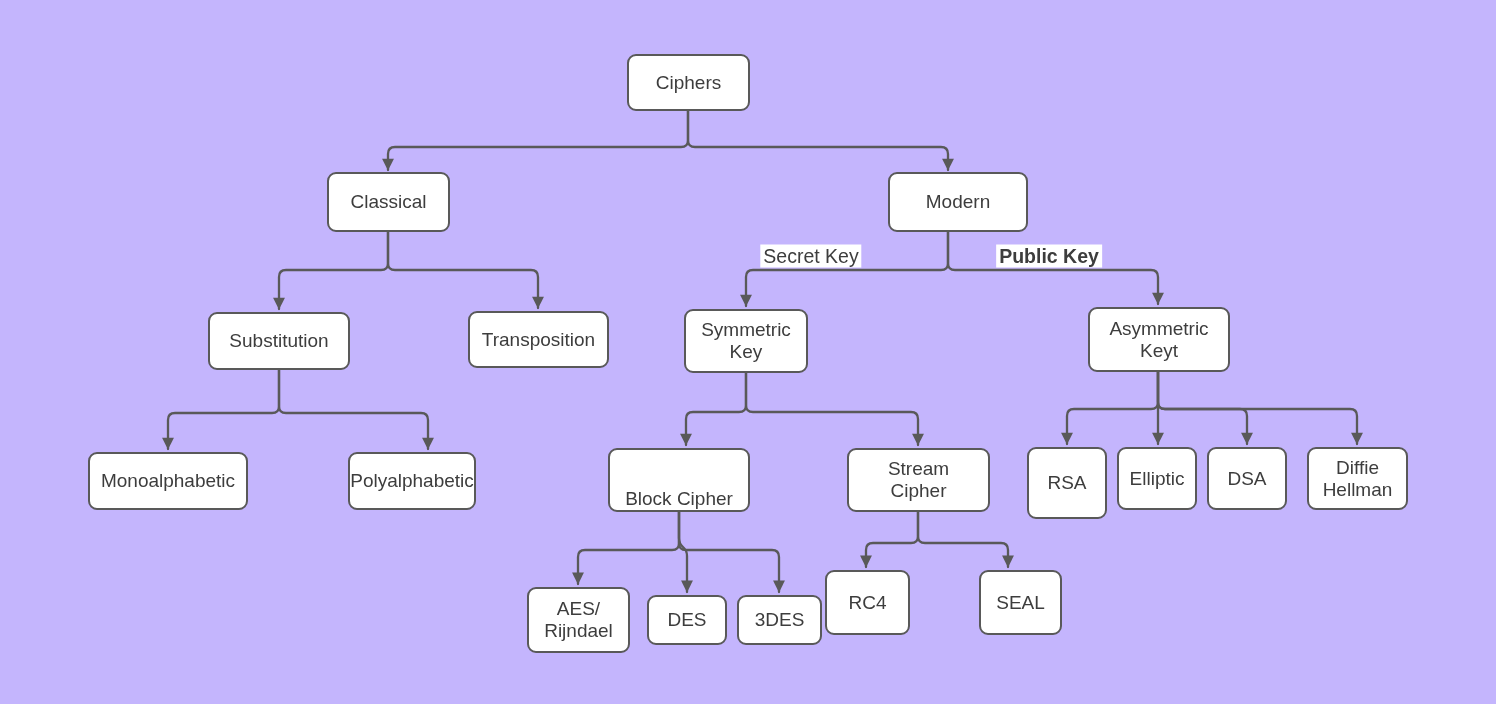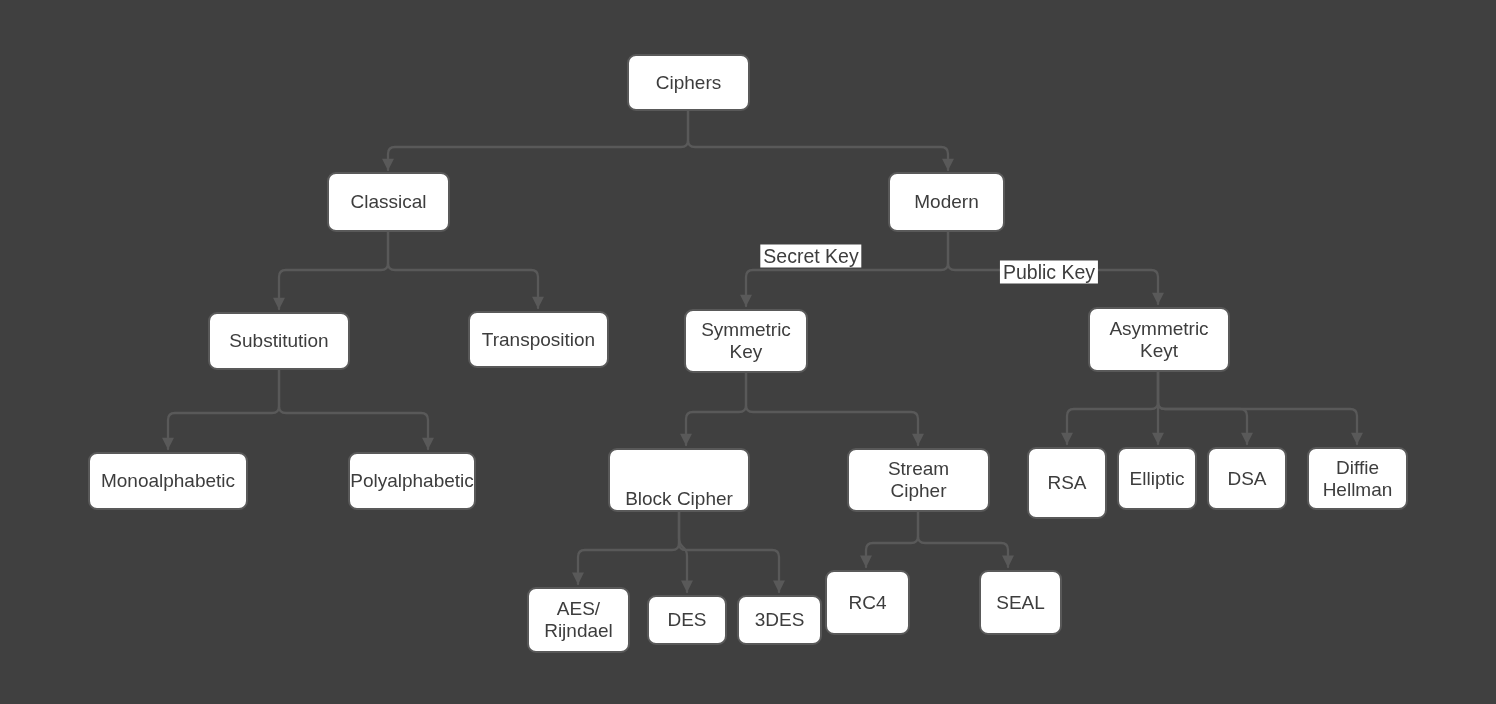--- a/index.html
+++ b/index.html
@@ -5,21 +5,21 @@
   html, body {
     margin: 0;
     padding: 0;
     background: #ffffff;
     font-family: "Liberation Sans", "DejaVu Sans", sans-serif;
   }
   .canvas {
     position: relative;
     width: 1496px;
     height: 704px;
-    background: #404040;
+    background: #c4b5fd;
     overflow: hidden;
   }
   .connector-layer {
     position: absolute;
     left: 0; top: 0;
     width: 1496px; height: 704px;
   }
   .connector-layer path.edge {
     fill: none;
     stroke: #595959;
@@ -46,40 +46,40 @@
     transform: translate(-50%, -50%);
     font-size: 19.5px;
     color: #3d3d3d;
     background: #ffffff;
     padding: 0 3px;
     white-space: nowrap;
   }
   
   .n-ciphers       { left: 627px;  top: 54px;  width: 123px; height: 57px; }
   .n-classical     { left: 327px;  top: 172px; width: 123px; height: 60px; }
-  .n-modern        { left: 888px;  top: 172px; width: 117px; height: 60px; }
+  .n-modern        { left: 888px;  top: 172px; width: 140px; height: 60px; }
   .n-substitution  { left: 208px;  top: 312px; width: 142px; height: 58px; }
   .n-transposition { left: 468px;  top: 311px; width: 141px; height: 57px; }
   .n-symmetric     { left: 684px;  top: 309px; width: 124px; height: 64px; }
   .n-asymmetric    { left: 1088px; top: 307px; width: 142px; height: 65px; }
   .n-mono          { left: 88px;   top: 452px; width: 160px; height: 58px; }
   .n-poly          { left: 348px;  top: 452px; width: 128px; height: 58px; }
   .n-block         { left: 608px;  top: 448px; width: 142px; height: 64px; align-items: flex-end; }
   .n-stream        { left: 847px;  top: 448px; width: 143px; height: 64px; }
   .n-rsa           { left: 1027px; top: 447px; width: 80px;  height: 72px; }
   .n-elliptic      { left: 1117px; top: 447px; width: 80px;  height: 63px; }
   .n-dsa           { left: 1207px; top: 447px; width: 80px;  height: 63px; }
   .n-diffie        { left: 1307px; top: 447px; width: 101px; height: 63px; }
   .n-aes           { left: 527px;  top: 587px; width: 103px; height: 66px; }
   .n-des           { left: 647px;  top: 595px; width: 80px;  height: 50px; }
   .n-3des          { left: 737px;  top: 595px; width: 85px;  height: 50px; }
   .n-rc4           { left: 825px;  top: 570px; width: 85px;  height: 65px; }
   .n-seal          { left: 967px;  top: 570px; width: 83px;  height: 65px; margin-left: 12px; }
   .l-secret        { left: 811px;  top: 256px; }
-  .l-public        { left: 1049px; top: 272px; }
+  .l-public        { left: 1049px; top: 256px; font-weight: bold; }
 </style>
 </head>
 <body>
 
 <div class="canvas">
 
   <svg class="connector-layer" width="1496" height="704" viewBox="0 0 1496 704" xmlns="http://www.w3.org/2000/svg">
     <defs>
       <marker id="arw" viewBox="0 0 12 12" refX="11" refY="6" markerWidth="13" markerHeight="13" orient="auto" markerUnits="userSpaceOnUse">
         <path d="M0.5,0.5 L11.5,6 L0.5,11.5 Z" fill="#595959"></path>

